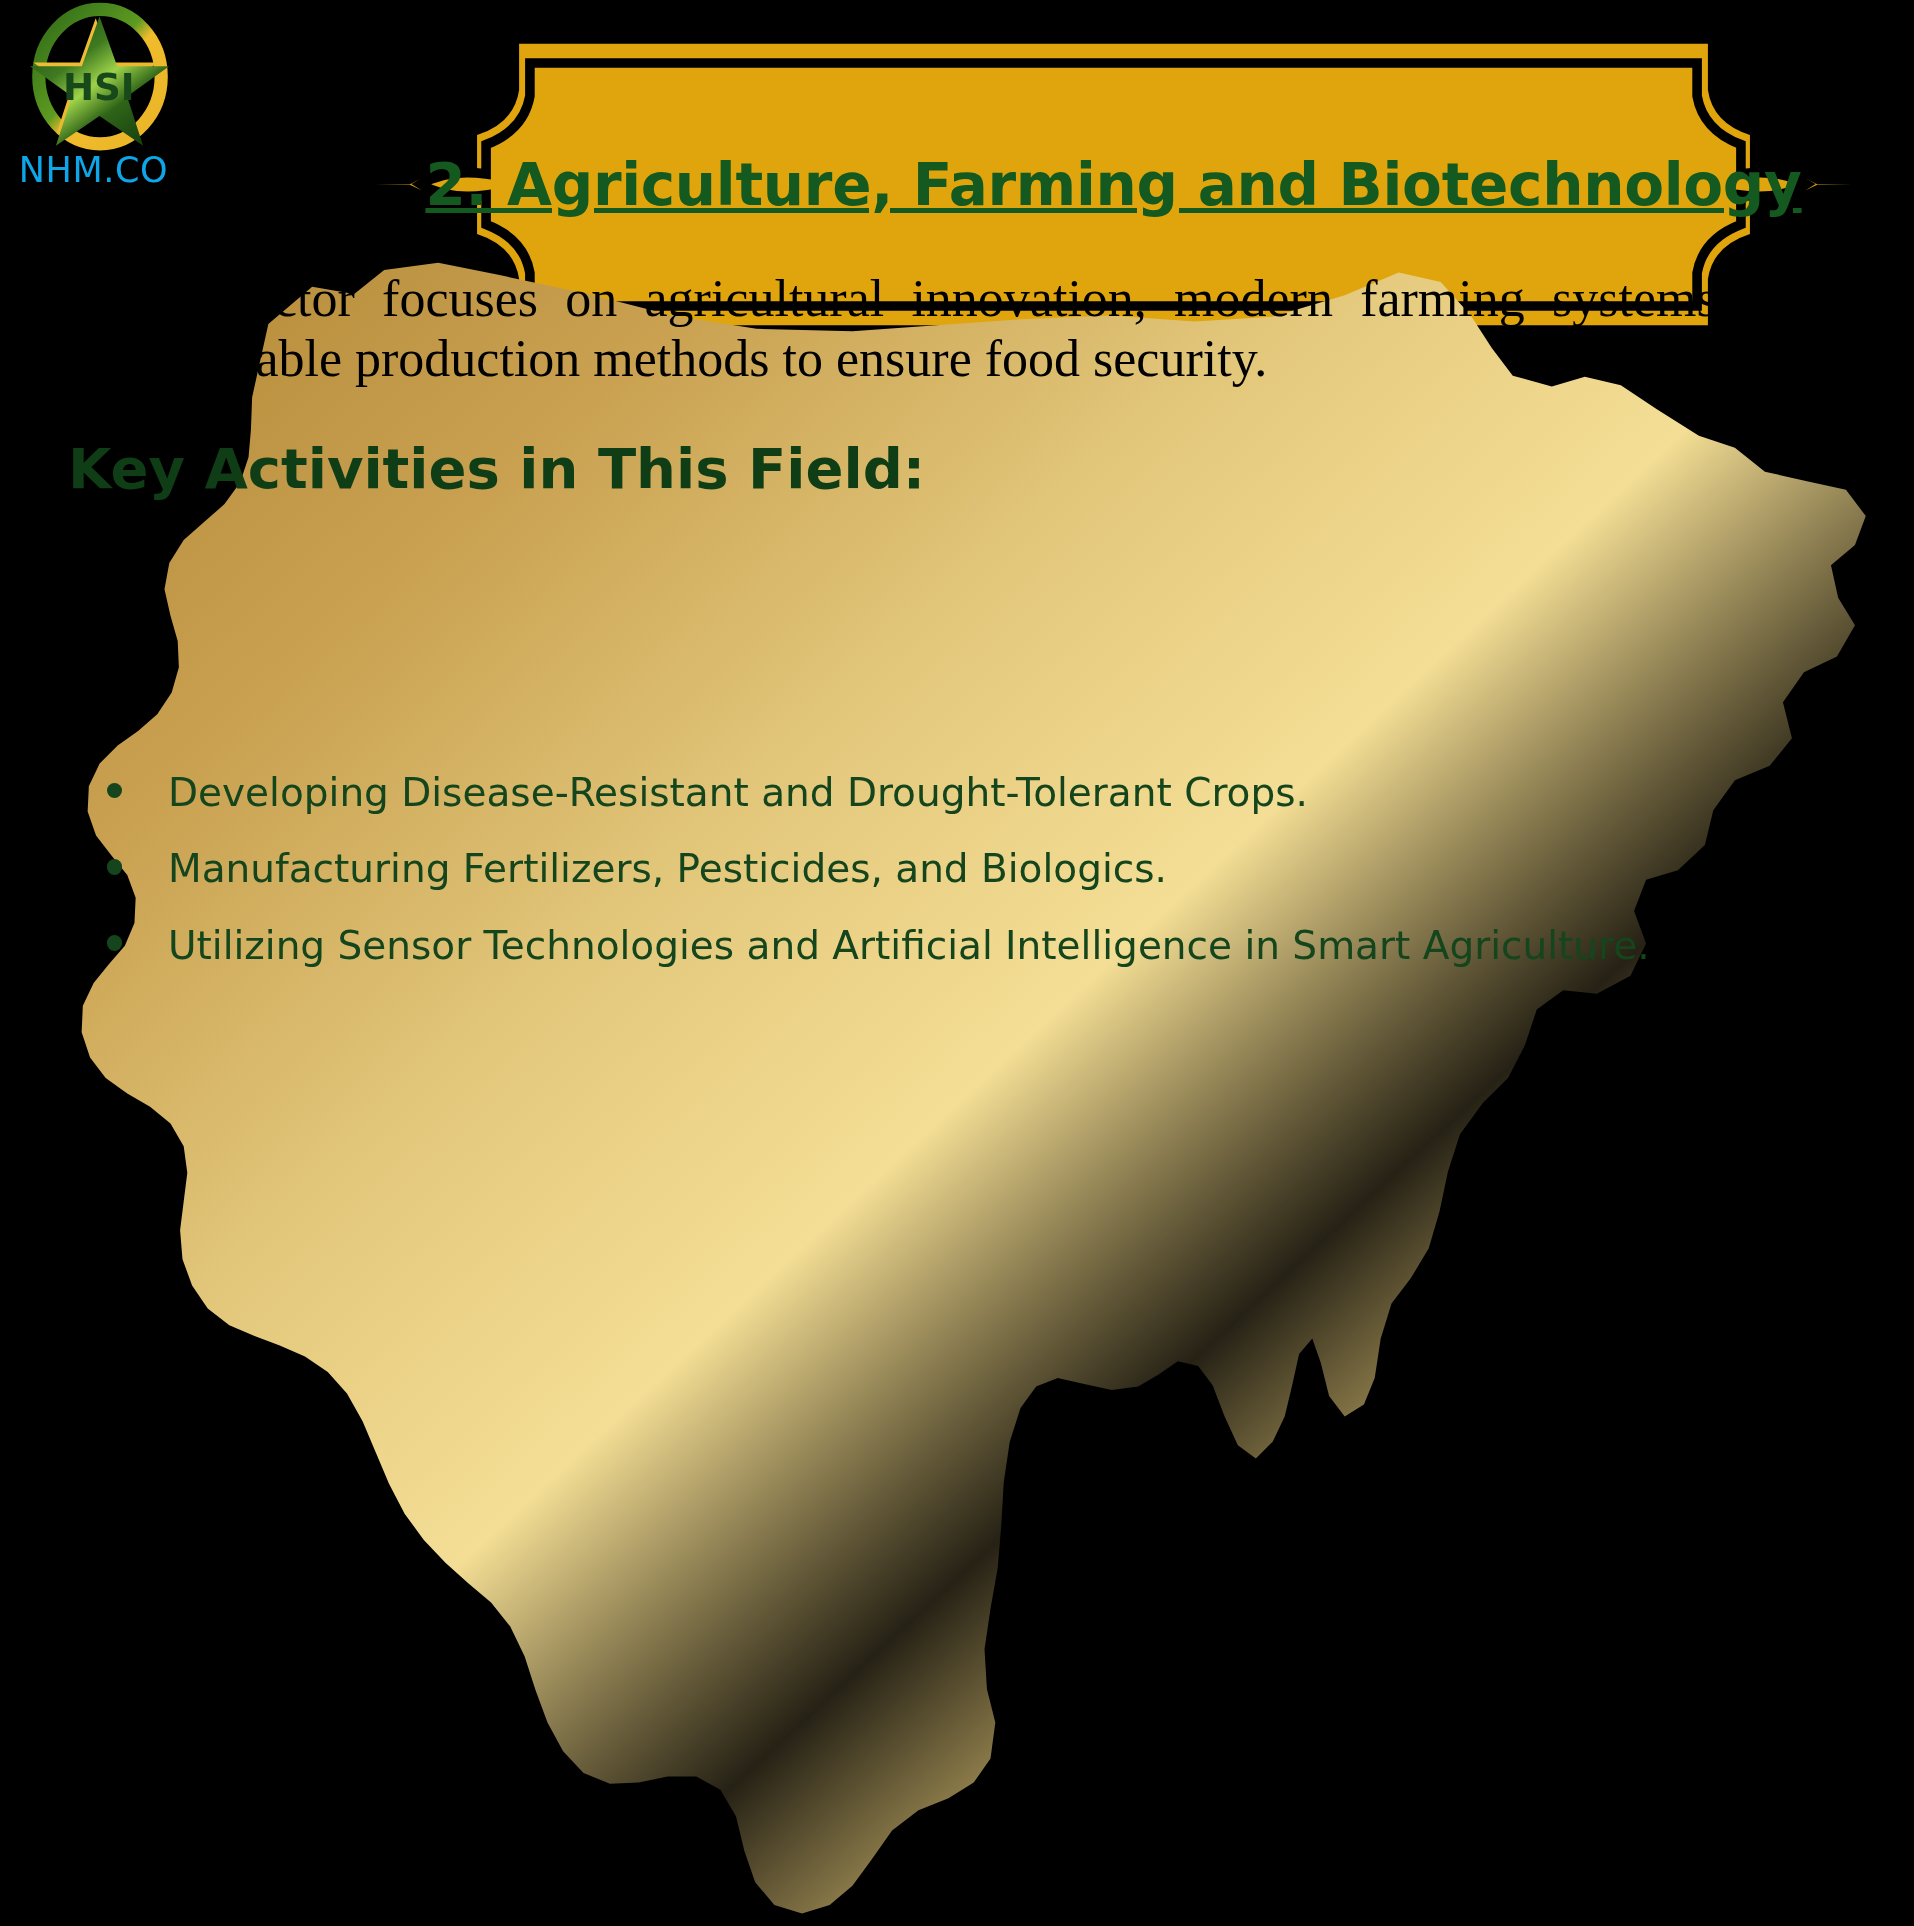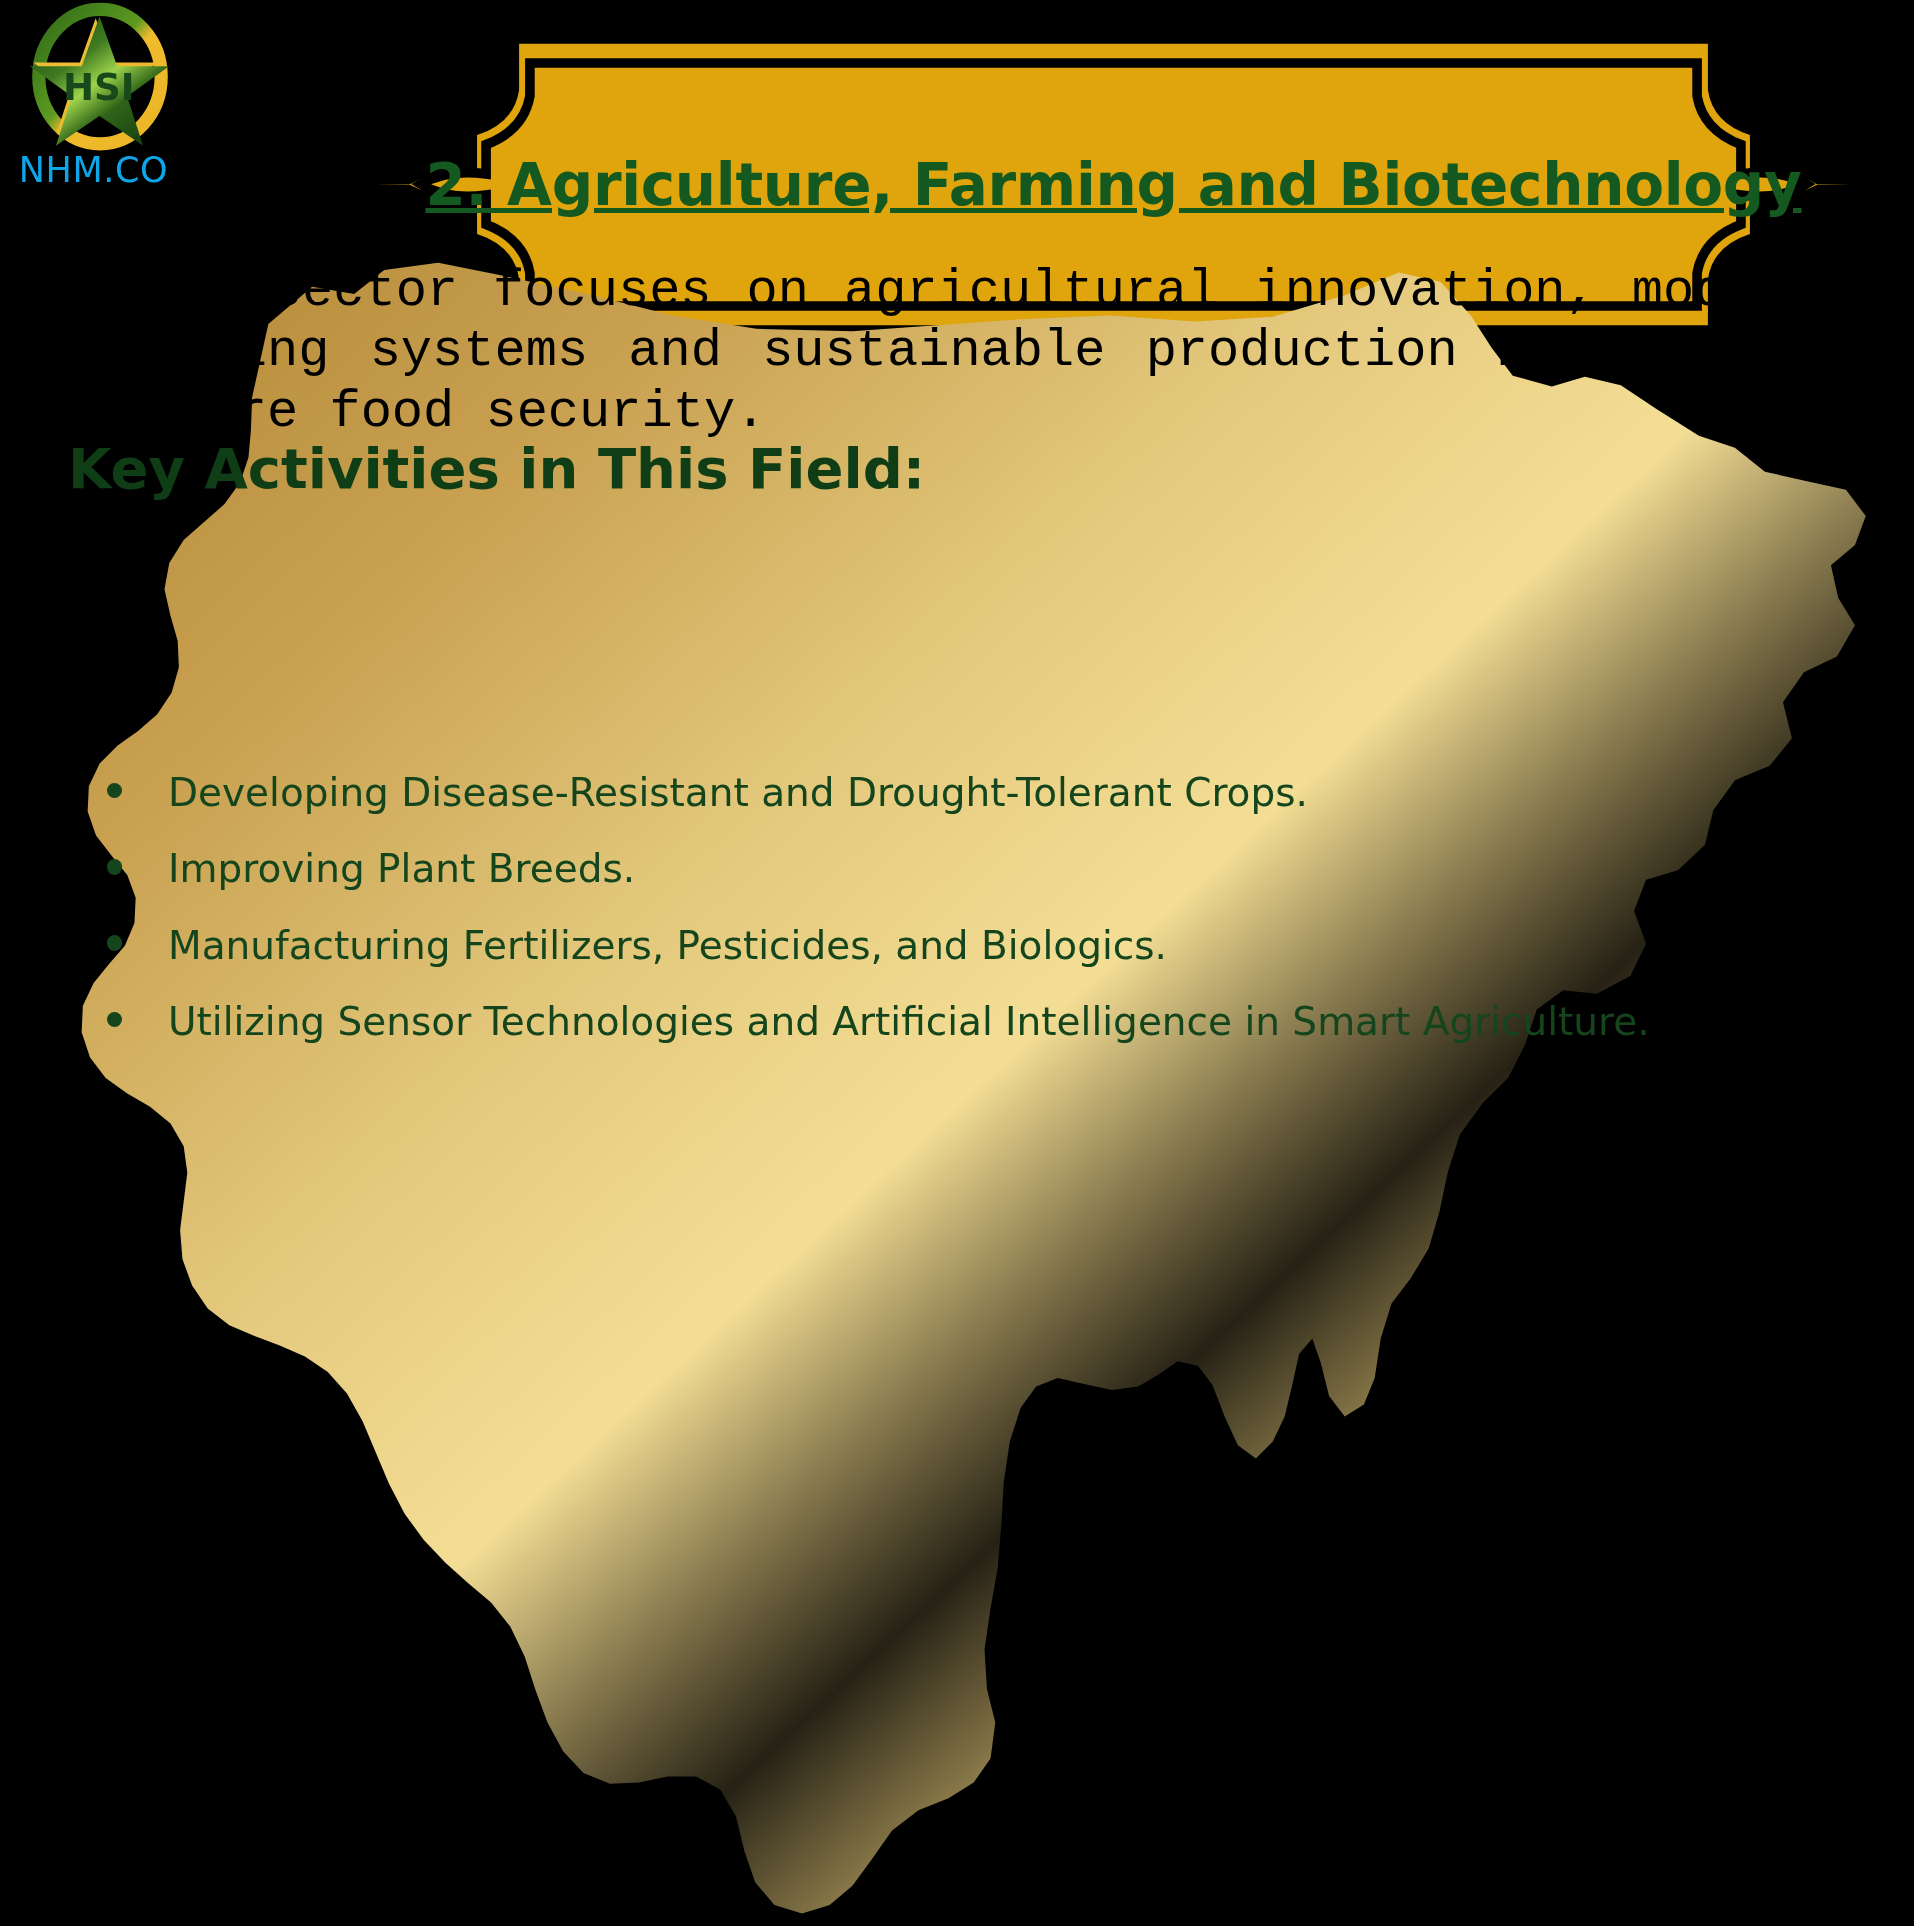--- a/index.html
+++ b/index.html
@@ -35,24 +35,24 @@
   
   #map-layer{position:absolute;left:0;top:258px;width:1915px;height:1668px;}
   #map-svg{position:absolute;left:0;top:0;width:1915px;height:1668px;}
 
   
   #content{
     position:absolute;left:0;top:0;width:1915px;height:1668px;
   }
 
   .intro{
-    position:absolute;left:111px;top:4px;width:1708px;
+    position:absolute;left:111px;top:11px;width:1708px;
     color:#000000;font-size:52px;line-height:1.16;
     text-align:justify;text-justify:inter-word;
-    font-family:Liberation Mono, monospace;
+    font-family:Liberation Serif, serif;
   }
   .intro p{margin:0;}
 
   .section-heading{
     position:absolute;left:68px;top:180px;width:1501px;
     color:#0f3d16;font-weight:bold;font-size:56px;line-height:1.1;
     font-family:"DejaVu Sans","Liberation Sans",sans-serif;
   }
 
   #activities{
@@ -380,19 +380,18 @@
 
   <div id="content">
     <div class="intro">
       <p>This sector focuses on agricultural innovation, modern farming systems and sustainable production methods to ensure food security.</p>
     </div>
 
     <div class="section-heading">Key Activities in This Field:</div>
 
     <ul id="activities">
       <li>Developing Disease-Resistant and Drought-Tolerant Crops.</li>
-      <li class="nojustify">Improving Plant Breeds.</li>
       <li class="nojustify">Manufacturing Fertilizers, Pesticides, and Biologics.</li>
       <li>Utilizing Sensor Technologies and Artificial Intelligence in Smart Agriculture.</li>
     </ul>
   </div>
 </div>
 
 
 </body></html>

